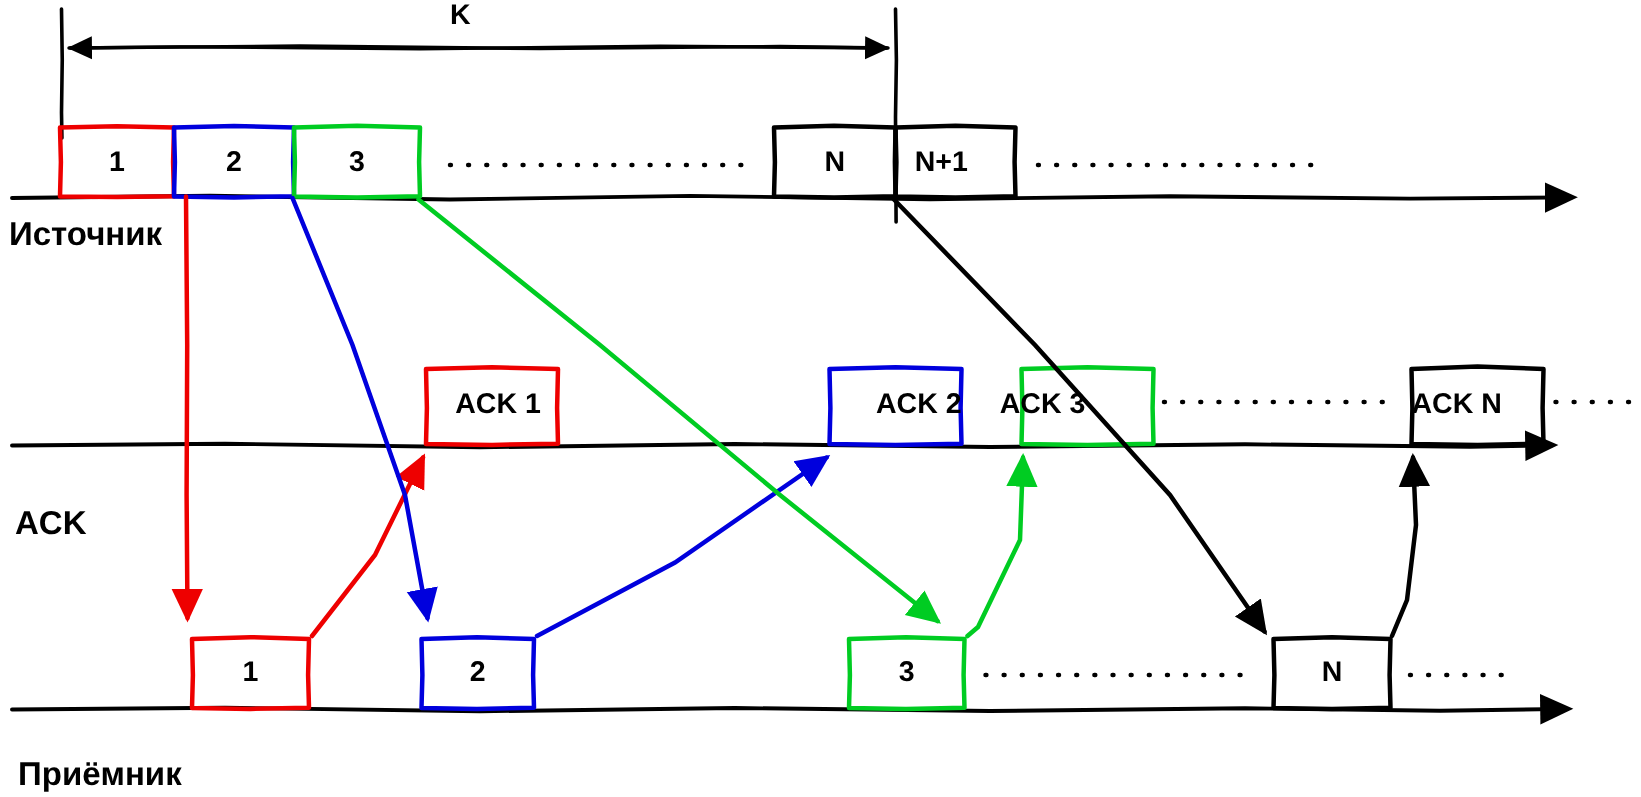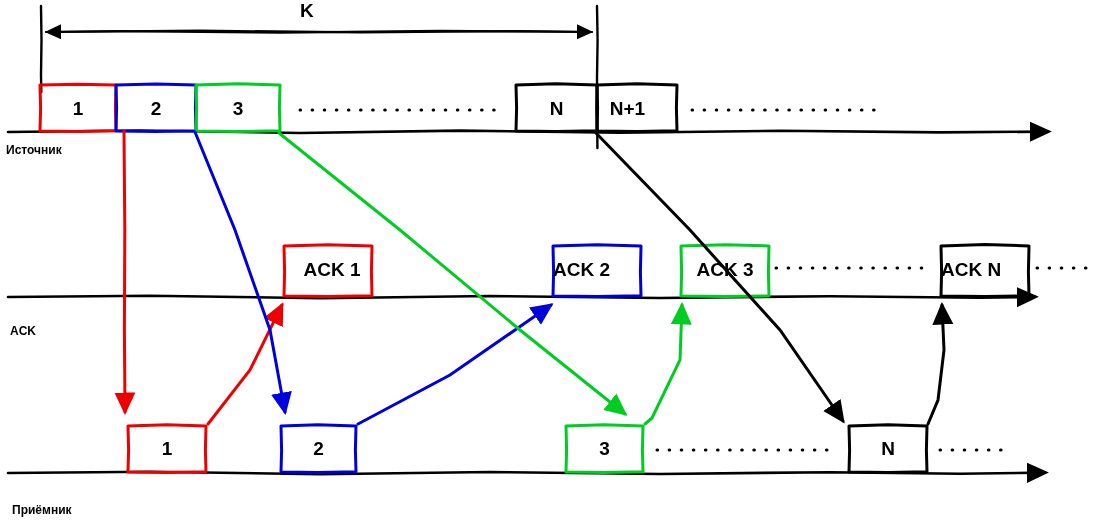--- a/index.html
+++ b/index.html
@@ -24,21 +24,21 @@
   }
   .lbl {
     position: absolute;
     font-family: "Liberation Sans", sans-serif;
     font-weight: bold;
     color: #000000;
     white-space: nowrap;
     pointer-events: none;
   }
   .rowlabel {
-    font-size: 12px;
+    font-size: 22px;
     font-weight: bold;
   }
   .boxtext {
     font-size: 19px;
     font-weight: bold;
   }
   .acktext {
     font-size: 19px;
     font-weight: bold;
   }
@@ -180,32 +180,32 @@
       <path d="M657,450 L837,450" stroke="#000" stroke-width="3" stroke-linecap="round" stroke-dasharray="0.6 11.5" fill="none"></path>
     </g>
     <g>
       <path d="M940,450 L1010,450" stroke="#000" stroke-width="3" stroke-linecap="round" stroke-dasharray="0.6 11.5" fill="none"></path>
     </g>
   </svg>
 
   <div class="lbl klabel" style="left:300px; top:0px;">K</div>
 
   <div class="lbl rowlabel" style="left:6px; top:143px;">Источник</div>
-  <div class="lbl rowlabel" style="left:10px; top:324px;">ACK</div>
+  <div class="lbl rowlabel" style="left:10px; top:336px;">ACK</div>
   <div class="lbl rowlabel" style="left:12px; top:503px;">Приёмник</div>
 
   <div class="lbl boxtext" style="left:40px; top:98px; width:76px; text-align:center;">1</div>
   <div class="lbl boxtext" style="left:116px; top:98px; width:80px; text-align:center;">2</div>
   <div class="lbl boxtext" style="left:196px; top:98px; width:84px; text-align:center;">3</div>
   <div class="lbl boxtext" style="left:516px; top:98px; width:81px; text-align:center;">N</div>
   <div class="lbl boxtext" style="left:597px; top:98px; width:61px; text-align:center;">N+1</div>
 
   <div class="lbl acktext" style="left:284px; top:259px; width:96px; text-align:center;">ACK 1</div>
-  <div class="lbl acktext" style="left:553px; top:259px; width:88px; text-align:left;">ACK 2</div>
-  <div class="lbl acktext" style="left:681px; top:259px; width:88px; text-align:center;">ACK 3</div>
+  <div class="lbl acktext" style="left:553px; top:259px; width:88px; text-align:right;">ACK 2</div>
+  <div class="lbl acktext" style="left:651px; top:259px; width:88px; text-align:center;">ACK 3</div>
   <div class="lbl acktext" style="left:941px; top:259px; width:88px; text-align:left;">ACK N</div>
 
   <div class="lbl boxtext" style="left:128px; top:438px; width:78px; text-align:center;">1</div>
   <div class="lbl boxtext" style="left:281px; top:438px; width:75px; text-align:center;">2</div>
   <div class="lbl boxtext" style="left:566px; top:438px; width:77px; text-align:center;">3</div>
   <div class="lbl boxtext" style="left:849px; top:438px; width:78px; text-align:center;">N</div>
 
 </div>
 
 </body></html>

